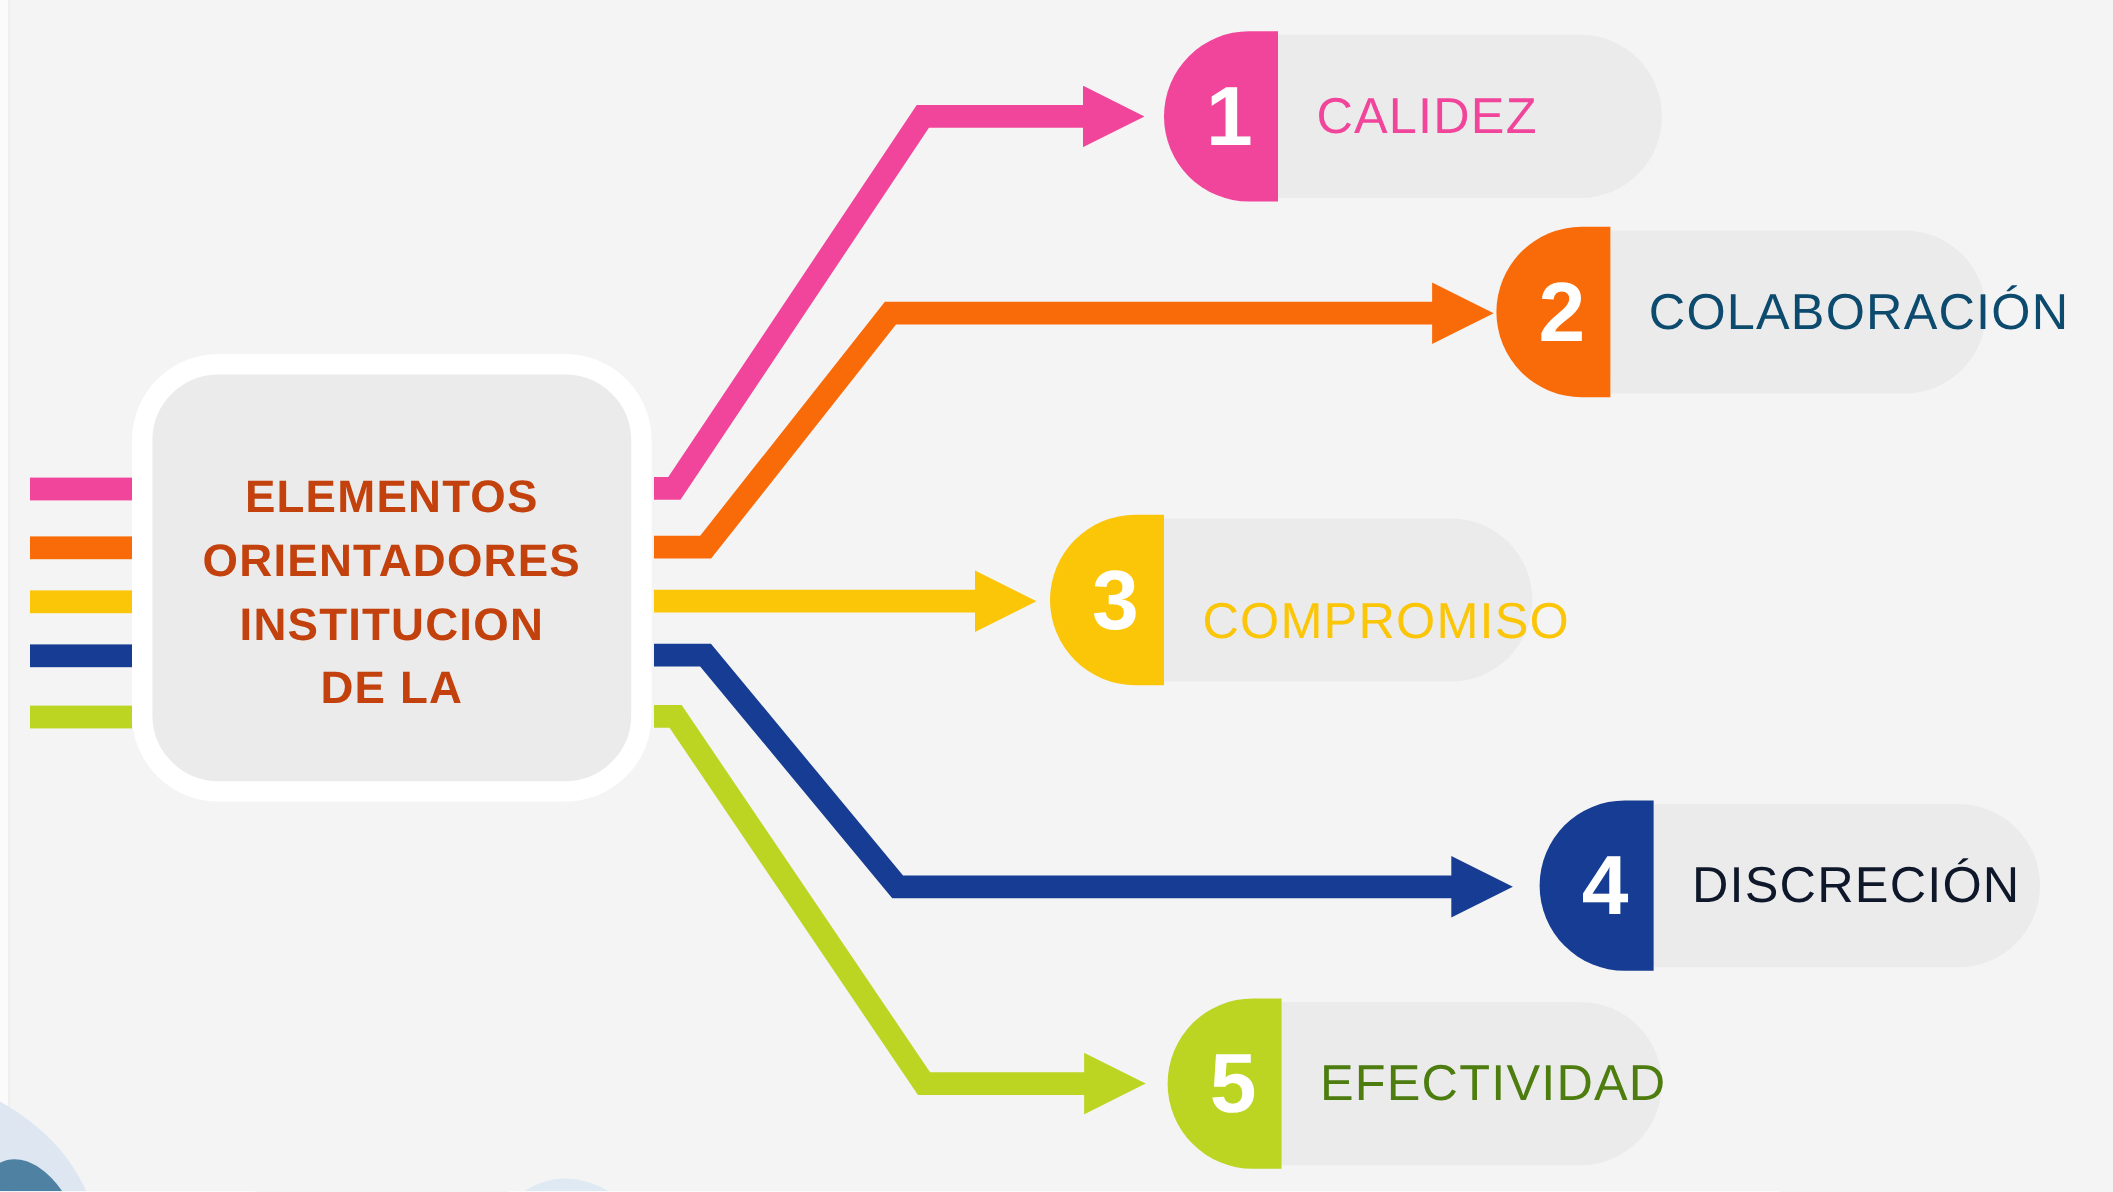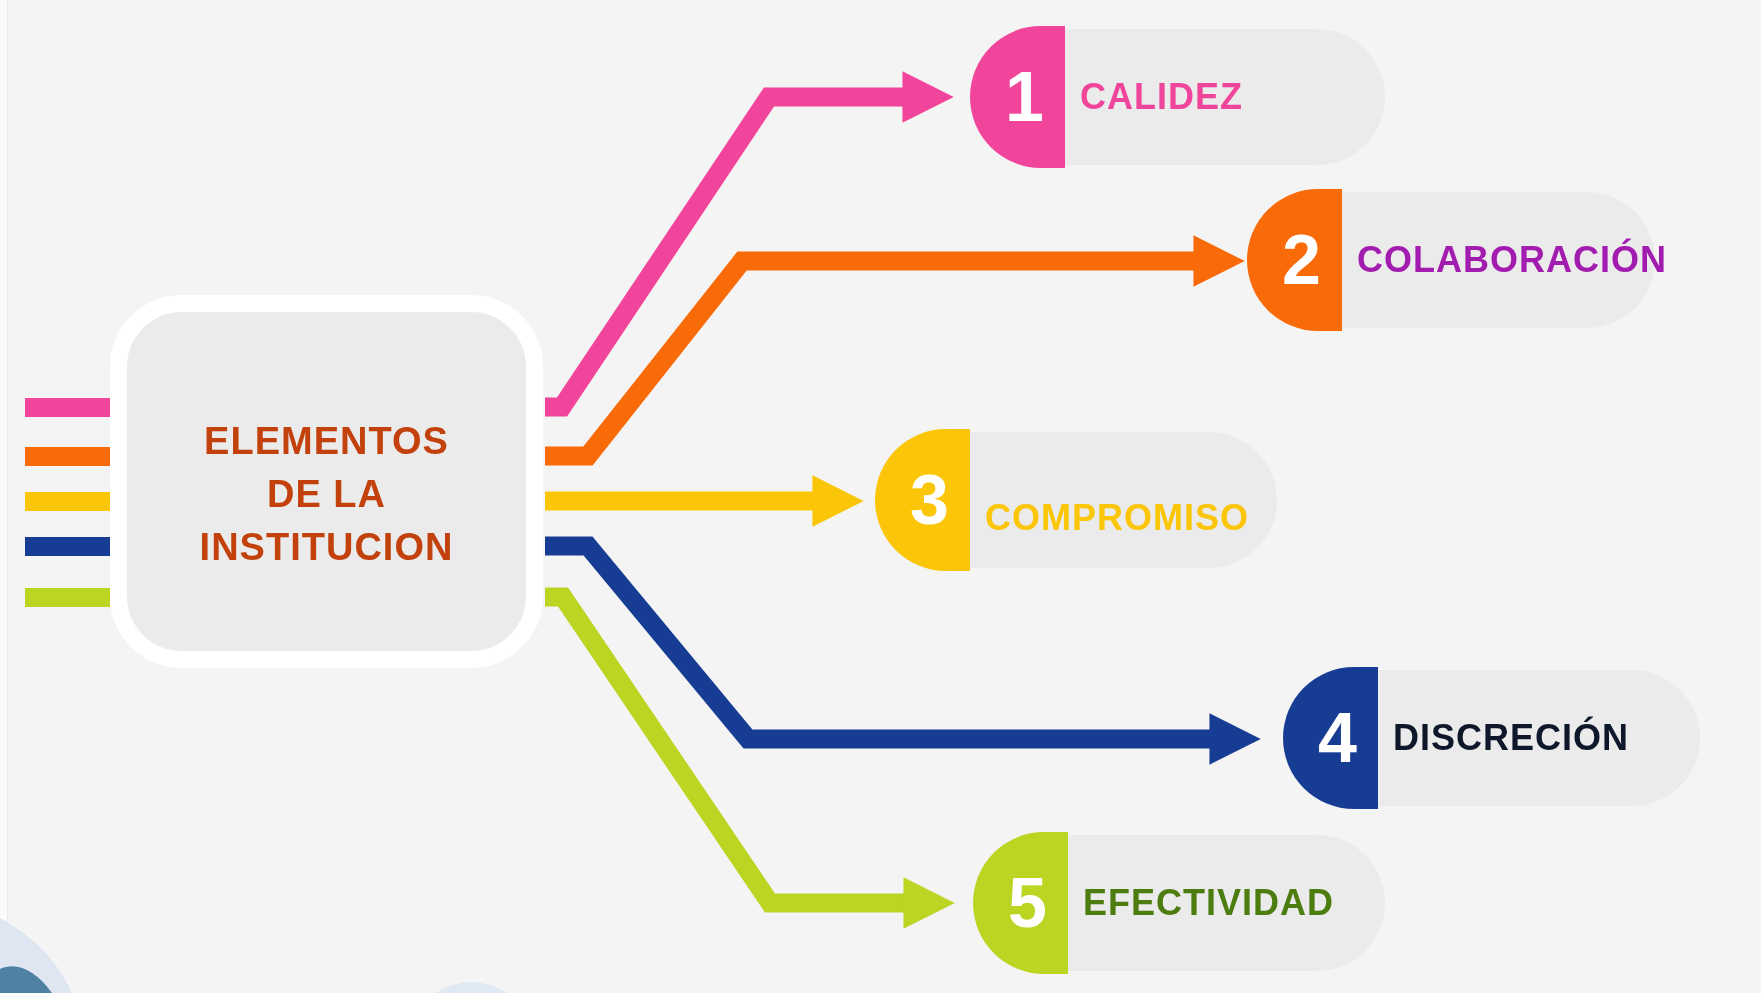--- a/index.html
+++ b/index.html
@@ -41,22 +41,22 @@
     padding-left:14px;
   }
   
   .pill{
     position:absolute;height:136px;
     background:#EBEBEB;
     border-radius:0 68px 68px 0;
     display:flex;align-items:center;
   }
   .pill .label{
-    padding-left:15px;
-    font-weight:bold;font-size:36px;letter-spacing:1px;
+    padding-left:32px;
+    font-weight:normal;font-size:42px;letter-spacing:1px;
     white-space:nowrap;
   }
 </style>
 </head>
 <body>
 
 <div id="canvas">
 
   <div class="edge-strip"></div>
 
@@ -92,34 +92,35 @@
 
   <div class="side-bar" style="top: 398px; background-color: rgb(240, 69, 155);"></div>
   <div class="side-bar" style="top: 447px; background-color: rgb(249, 106, 8);"></div>
   <div class="side-bar" style="top: 492px; background-color: rgb(251, 197, 8);"></div>
   <div class="side-bar" style="top: 537px; background-color: rgb(23, 60, 148);"></div>
   <div class="side-bar" style="top: 588px; background-color: rgb(188, 212, 34);"></div>
 
   <div class="center-box">
     <div class="center-box-text">
       <div>ELEMENTOS</div>
+      <div>ORIENTADORES</div>
+      <div>INSTITUCION</div>
       <div>DE LA</div>
-      <div>INSTITUCION</div>
     </div>
   </div>
 
   <div class="pill" style="left:1065px;top:29px;width:320px">
     <span class="label" style="color: rgb(240, 69, 155);">CALIDEZ</span>
   </div>
   <div class="badge" style="left: 970px; top: 26px; background-color: rgb(240, 69, 155);">
     <span class="num">1</span>
   </div>
 
   <div class="pill" style="left:1342px;top:192px;width:313px">
-    <span class="label" style="color: #a21caf;">COLABORACIÓN</span>
+    <span class="label" style="color: #0c4a6e;">COLABORACIÓN</span>
   </div>
   <div class="badge" style="left: 1247px; top: 189px; background-color: rgb(249, 106, 8);">
     <span class="num">2</span>
   </div>
 
   <div class="pill" style="left:970px;top:432px;width:307px">
     <span class="label" style="color: rgb(251, 197, 8); margin-top: 36px;">COMPROMISO</span>
   </div>
   <div class="badge" style="left: 875px; top: 429px; background-color: rgb(251, 197, 8);">
     <span class="num">3</span>

